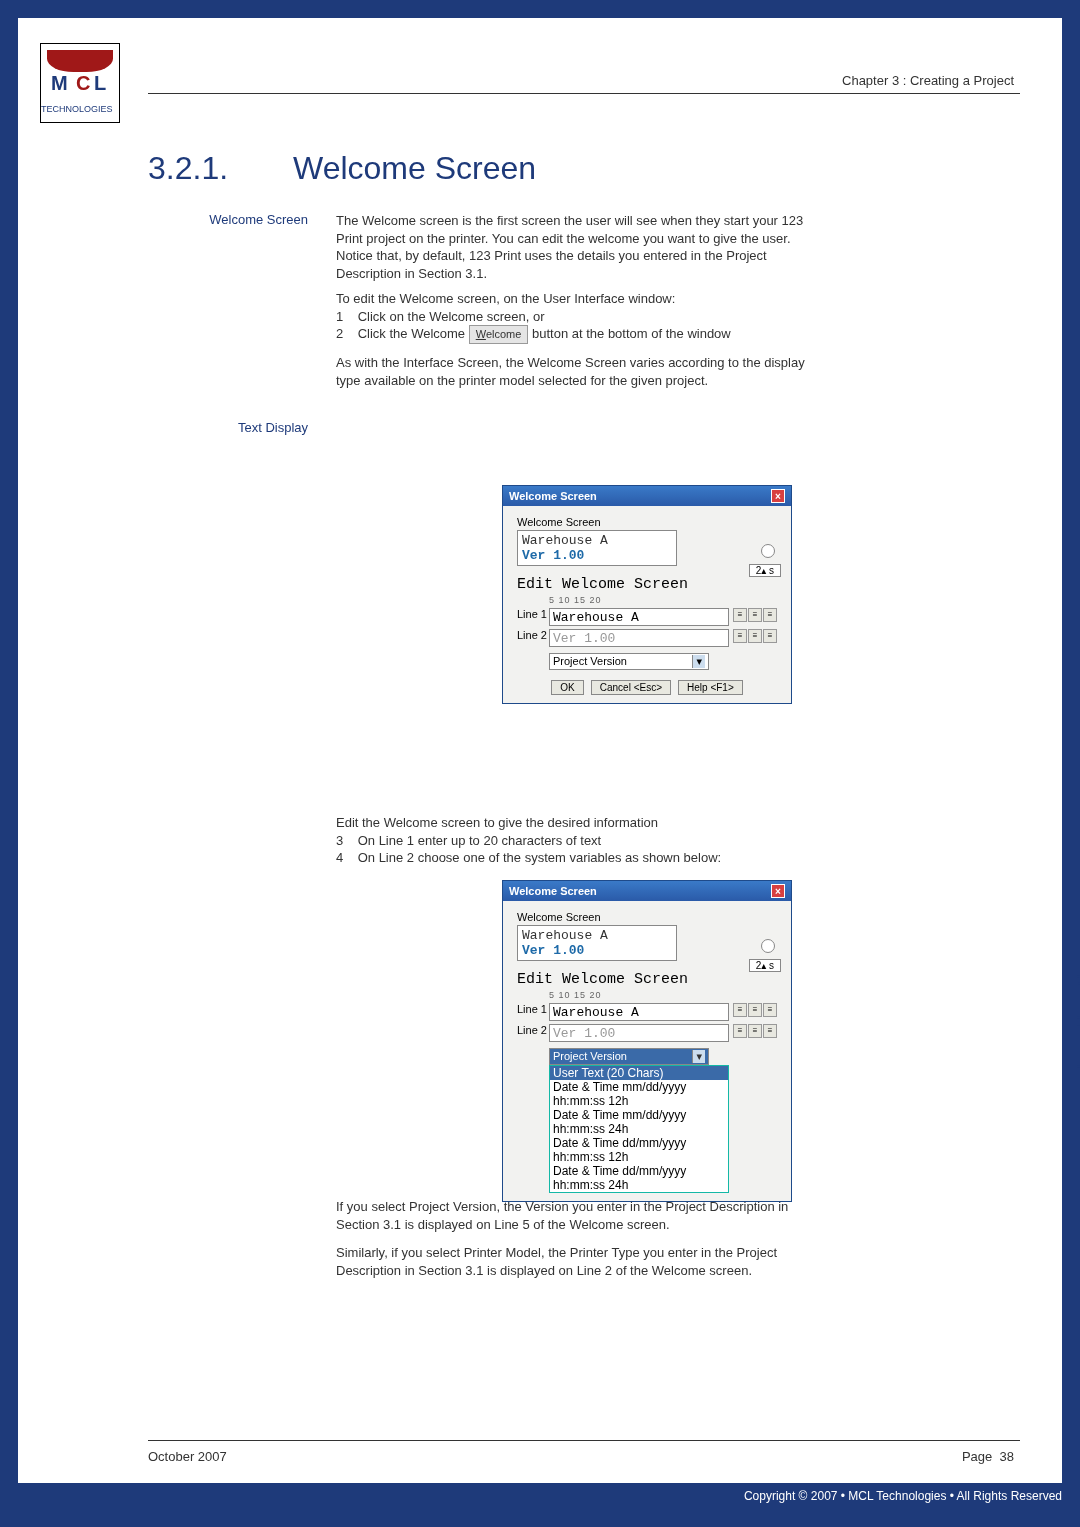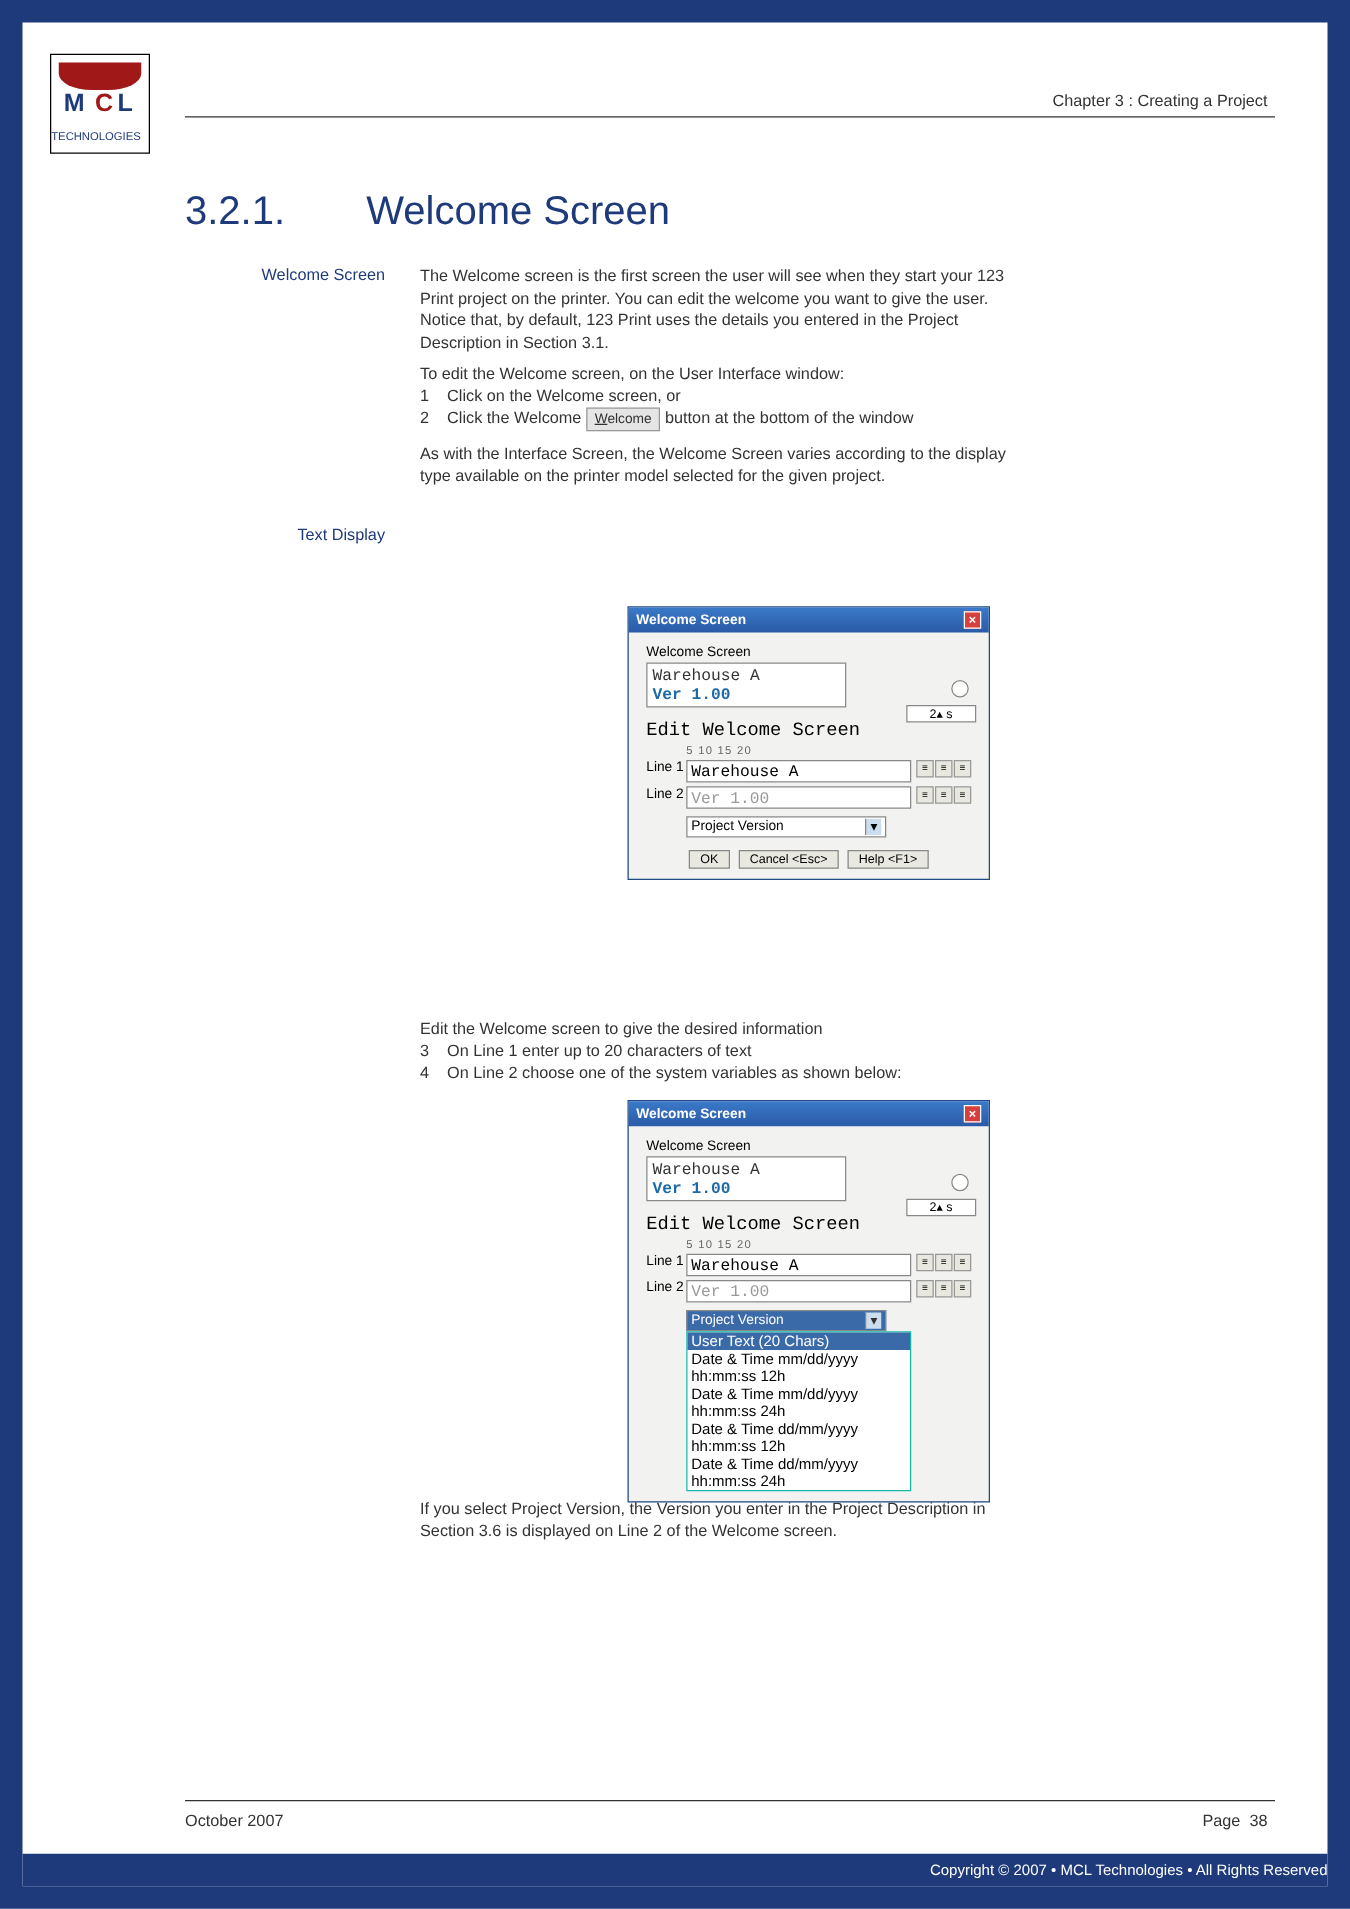--- a/index.html
+++ b/index.html
@@ -181,21 +181,21 @@
     border-radius: 50%;
     background: #fff;
   }
   .spinner {
     position: absolute;
     right: 10px;
     top: 58px;
     border: 1px solid #888;
     background: #fff;
     font-size: 10px;
-    padding: 0 18px;
+    padding: 0 6px;
   }
   .edit-label {
     font-size: 15px;
     margin: 10px 0 2px 0;
     font-family: Liberation Mono, monospace;
   }
   .ruler {
     font-size: 9px;
     color: #666;
     margin-left: 32px;
@@ -452,21 +452,22 @@
       <div class="dropdown-list">
         <div class="sel">User Text (20 Chars)</div>
         <div>Date &amp; Time mm/dd/yyyy hh:mm:ss 12h</div>
         <div>Date &amp; Time mm/dd/yyyy hh:mm:ss 24h</div>
         <div>Date &amp; Time dd/mm/yyyy hh:mm:ss 12h</div>
         <div>Date &amp; Time dd/mm/yyyy hh:mm:ss 24h</div>
       </div>
     </div>
   </div>
 
-  <div class="content-block" style="top:1180px;">If you select Project Version, the Version you enter in the Project Description in Section 3.6 is displayed on Line 2 of the Welcome screen.</div>
+  <div class="content-block" style="top:1180px;">If you select Project Version, the Version you enter in the Project Description in Section 3.1 is displayed on Line 5 of the Welcome screen.</div>
+  <div class="content-block" style="top:1226px;">Similarly, if you select Printer Model, the Printer Type you enter in the Project Description in Section 3.1 is displayed on Line 2 of the Welcome screen.</div>
 
   <div class="side-url">
     <span>www.mcl-collection.com</span>
   </div>
 
   <div class="bottom-line"></div>
   <div class="footer-date">October 2007</div>
   <div class="footer-page">
     <span>Page</span>&nbsp;&nbsp;<span>38</span>
   </div>

